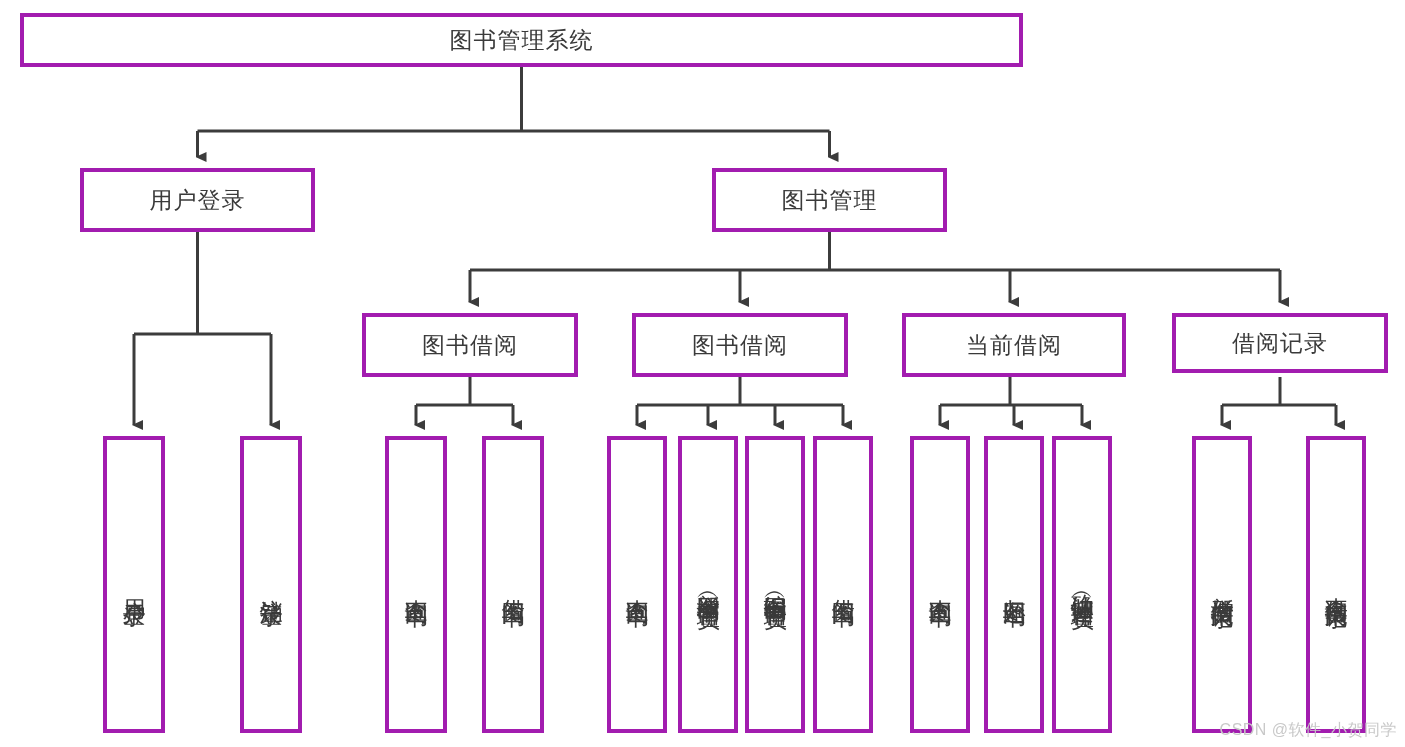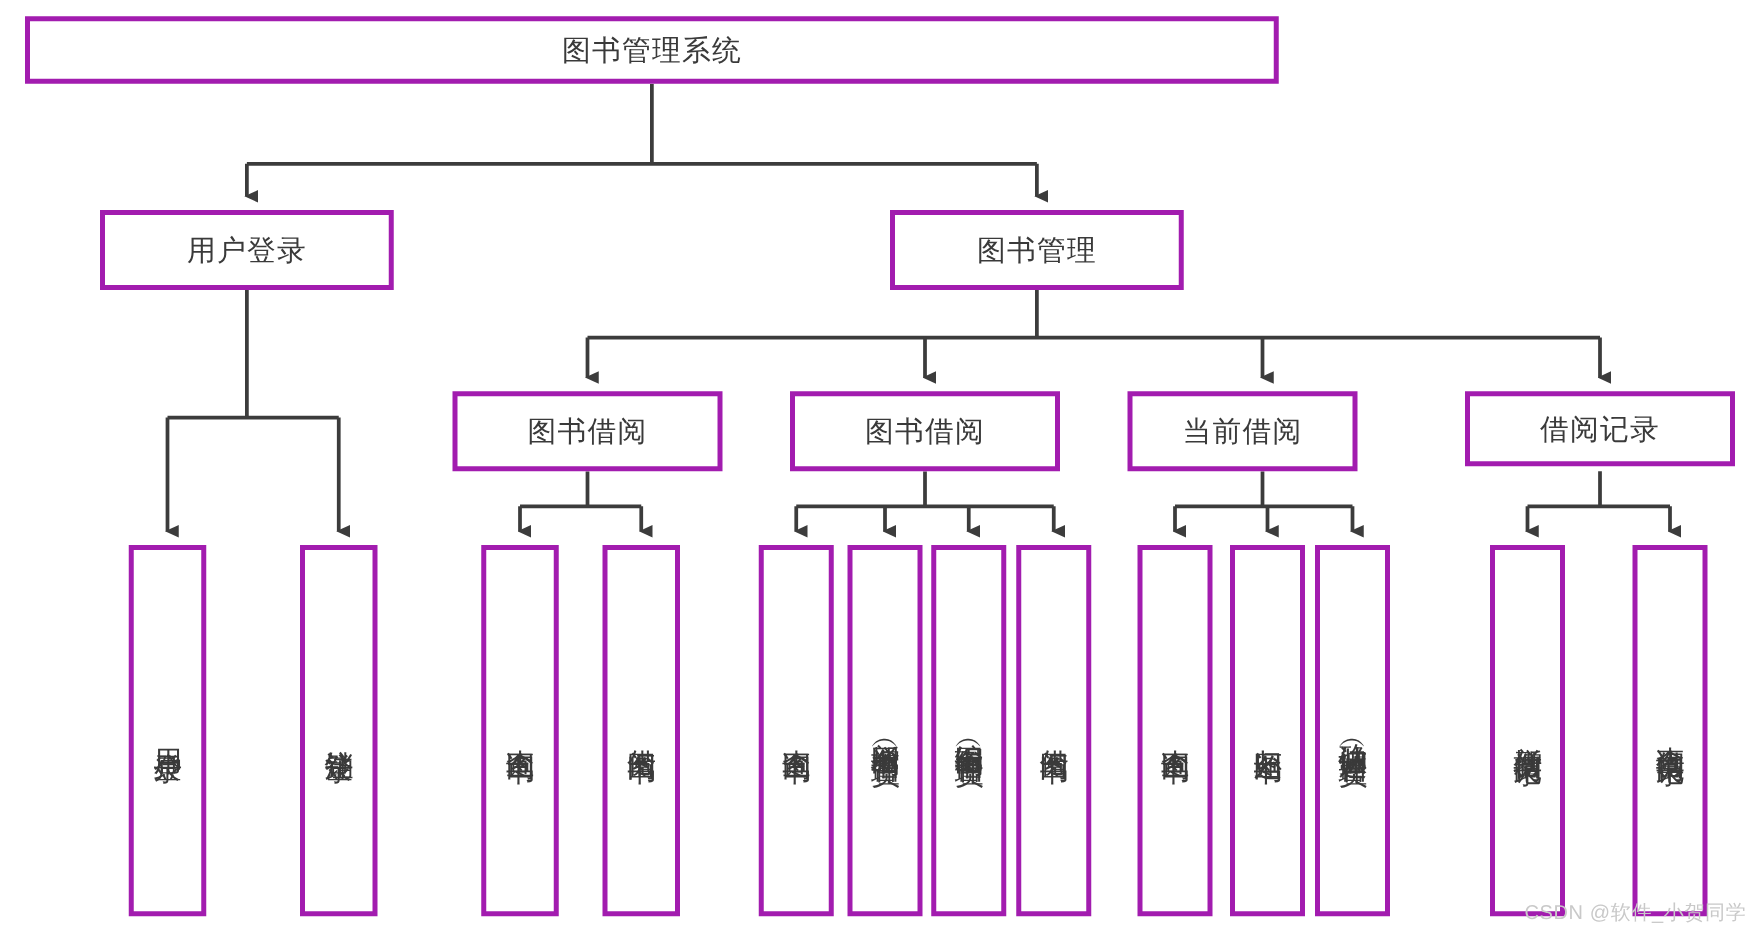--- a/index.html
+++ b/index.html
@@ -103,21 +103,21 @@
       </div>
       <div class="node horiz" style="left: 712px; top: 168px; width: 235px; height: 64px;">
         <span class="htext">图书管理</span>
       </div>
       <div class="node horiz" style="left: 362px; top: 313px; width: 216px; height: 64px;">
         <span class="htext">图书借阅</span>
       </div>
       <div class="node horiz" style="left: 632px; top: 313px; width: 216px; height: 64px;">
         <span class="htext">图书借阅</span>
       </div>
-      <div class="node horiz" style="left: 902px; top: 313px; width: 184px; height: 64px;">
+      <div class="node horiz" style="left: 902px; top: 313px; width: 224px; height: 64px;">
         <span class="htext">当前借阅</span>
       </div>
       <div class="node horiz" style="left: 1172px; top: 313px; width: 216px; height: 60px;">
         <span class="htext">借阅记录</span>
       </div>
       <div class="node vert" style="left: 103px; top: 436px; width: 62px; height: 297px;">
         <span class="vtext">用户登录</span>
       </div>
       <div class="node vert" style="left: 240px; top: 436px; width: 62px; height: 297px;">
         <span class="vtext">注销登录</span>

